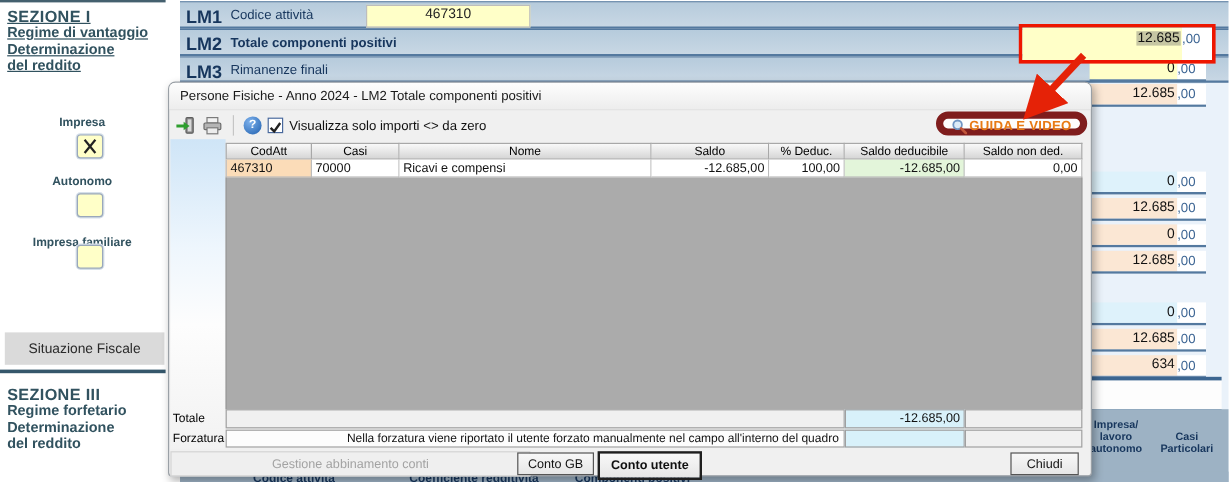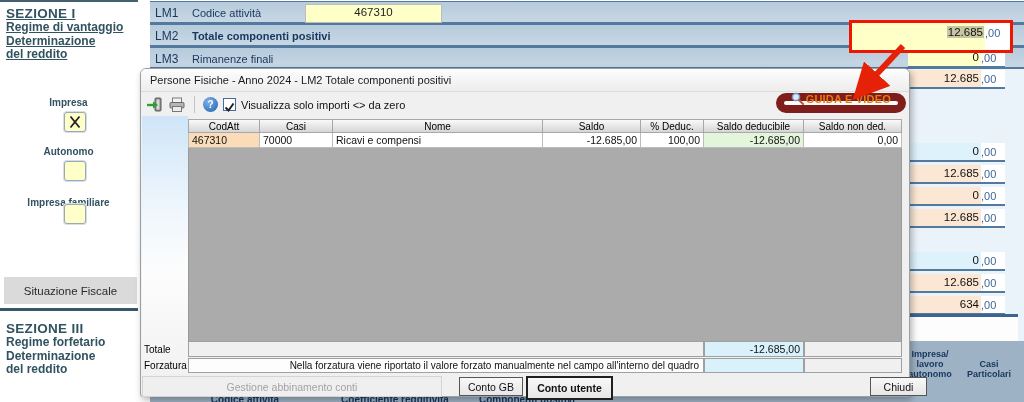--- a/index.html
+++ b/index.html
@@ -1,21 +1,21 @@
 <!DOCTYPE html>
 <html><head>
 <meta charset="utf-8">
 <style>
   html,body{margin:0;padding:0;background:#fff;font-family:"Liberation Sans",sans-serif;}
   #screen{position:relative;width:1024px;height:402px;background:#ffffff;overflow:hidden;}
 
   
   .bgLight{position:absolute;left:150px;top:69px;width:874px;height:333px;background:#eaf2fa;}
   .lmrow{position:absolute;left:150px;width:874px;background:linear-gradient(180deg,#b6cbdc,#c8d7e4);border-top:1px solid #54799f;border-bottom:2px solid #54799f;box-sizing:border-box;}
-  .lmcode{position:absolute;left:5px;top:4px;font-weight:normal;font-size:12px;color:#17365d;}
+  .lmcode{position:absolute;left:5px;top:4px;font-weight:bold;font-size:15px;color:#17365d;}
   .lmlabel{position:absolute;left:42px;top:5px;font-size:11px;color:#17365d;}
   .lmlabel.bold{font-weight:bold;}
   .lm1input{position:absolute;left:155px;top:2px;width:135px;height:16px;background:#ffffc8;border:1px solid #bdbdbd;text-align:center;font-size:11.5px;color:#222;padding-top:1px;}
 
   .rfield{position:absolute;left:908px;width:97px;height:17px;display:flex;border-bottom:2px solid #54799f;}
   .rmain{flex:1;text-align:right;padding:2px 2px 0 0;font-size:11.5px;color:#111;}
   .rdec{width:24px;background:#ffffff;font-size:11px;color:#3f6795;padding-top:2.5px;}
   .peach .rmain{background:#fbe7d4;}
   .cyan  .rmain{background:#def2fb;}
   .yellow .rmain{background:#ffffc8;}
@@ -44,21 +44,21 @@
   .arrowSvg{position:absolute;left:840px;top:42px;z-index:40;}
 
   
   .modal{position:absolute;left:140px;top:68px;width:770px;height:329px;background:#f0f0f0;border:1px solid #9aa0a6;border-radius:6px 6px 3px 3px;box-shadow:2px 3px 7px rgba(0,0,0,.3);z-index:20;box-sizing:border-box;}
   .mtitle{height:22px;line-height:22px;padding-left:9px;font-size:11px;color:#1a1a1a;background:linear-gradient(#fdfdfd,#ededed);border-bottom:1px solid #dcdcdc;border-radius:5px 5px 0 0;}
   .mtoolbar{height:25px;display:flex;align-items:center;gap:5px;padding-left:5px;}
   .tsep{width:1px;height:17px;background:#c5c5c5;margin:0 3px;}
   .helpIcon{width:15px;height:15px;border-radius:50%;background:radial-gradient(circle at 35% 30%,#7db1ec,#1f5fae);color:#fff;font-size:10px;font-weight:bold;text-align:center;line-height:15px;}
   .cb{width:13px;height:13px;background:#fff;border:1px solid #49689c;box-sizing:border-box;}
   .filterLbl{font-size:11px;color:#111;}
-  .guideBtn{position:absolute;right:3px;top:24px;height:20px;border:8px solid #7f1d1d;border-radius:11px;background:#fdfdfd;display:flex;align-items:flex-end;gap:2px;padding:0 7px;box-sizing:border-box;}
+  .guideBtn{position:absolute;right:3px;top:24px;height:20px;border:6px solid #7f1d1d;border-radius:11px;background:#fdfdfd;display:flex;align-items:flex-start;gap:2px;padding:0 7px;box-sizing:border-box;}
   .guideTxt{color:#e87a14;font-weight:bold;font-size:11px;letter-spacing:.2px;}
 
   .marginStrip{position:absolute;left:1px;top:47px;width:46px;height:258px;background:linear-gradient(180deg,#cfe5f7 0%,#eef6fd 35%,#fdfdfd 60%,#f2f2f2 100%);}
 
   .thead{position:absolute;left:47px;top:50px;width:714px;height:14px;display:flex;}
   .th{box-sizing:border-box;border:1px solid #a8a8a8;border-left:none;background:linear-gradient(#f9f9f9,#d6d6d6);font-size:10px;text-align:center;padding-top:1px;color:#000;overflow:hidden;}
   .th:first-child{border-left:1px solid #a8a8a8;}
   .tbody{position:absolute;left:47px;top:64px;width:714px;}
   .trow{display:flex;height:15px;}
   .td{box-sizing:border-box;border:1px solid #bcbcbc;border-left:none;border-top:none;background:#fff;font-size:10.5px;color:#111;padding:1px 3px 0 3px;overflow:hidden;white-space:nowrap;}
@@ -68,21 +68,21 @@
   .grayArea{position:absolute;left:47px;top:79px;width:714px;height:193px;background:#ababab;border-left:1px solid #999;border-right:1px solid #999;box-sizing:border-box;}
 
   .rowLbl{position:absolute;left:3px;font-size:10px;color:#000;}
   .totCellLong{position:absolute;left:47px;top:272px;width:516px;height:16px;background:#f0f0f0;border:1px solid #a0a0a0;box-sizing:border-box;}
   .totCellCyan{position:absolute;left:563px;top:272px;width:100px;height:16px;background:#d8f1fa;border:1px solid #a0a0a0;box-sizing:border-box;font-size:10.5px;text-align:right;padding:1px 3px 0 0;color:#111;}
   .totCellTrail{position:absolute;left:663px;top:272px;width:98px;height:16px;background:#f0f0f0;border:1px solid #a0a0a0;box-sizing:border-box;}
   .forzNote{position:absolute;left:47px;top:289px;width:516px;height:15px;background:#fdfdfd;border:1px solid #a0a0a0;box-sizing:border-box;font-size:10px;text-align:right;padding:1px 4px 0 0;color:#111;white-space:nowrap;overflow:hidden;}
   .forzCyan{position:absolute;left:563px;top:289px;width:100px;height:15px;background:#d8f1fa;border:1px solid #a0a0a0;box-sizing:border-box;}
   .forzTrail{position:absolute;left:663px;top:289px;width:98px;height:15px;background:#f0f0f0;border:1px solid #a0a0a0;box-sizing:border-box;}
 
-  .btn{position:absolute;height:19px;background:linear-gradient(#f8f8f8,#e6e6e6);border:1px solid #555;font-size:10.5px;color:#111;display:flex;align-items:center;justify-content:center;box-sizing:border-box;margin-left:28px;}
+  .btn{position:absolute;height:19px;background:linear-gradient(#f8f8f8,#e6e6e6);border:1px solid #555;font-size:10.5px;color:#111;display:flex;align-items:center;justify-content:center;box-sizing:border-box;}
   .btnGest{position:absolute;left:1px;top:307px;width:300px;height:21px;background:#efefef;border:1px solid #d4d4d4;color:#a3a3a3;font-size:10.5px;display:flex;align-items:center;justify-content:center;box-sizing:border-box;}
   .btnDefault{border:2px solid #1f1f1f;font-weight:bold;}
 </style>
 </head>
 <body>
 
 <div id="screen">
 
   <div class="bgLight"></div>
 
@@ -252,21 +252,21 @@
         </div>
       </div>
     <div class="grayArea"></div>
 
     <div class="rowLbl" style="top:275px;">Totale</div>
     <div class="totCellLong"></div>
     <div class="totCellCyan">-12.685,00</div>
     <div class="totCellTrail"></div>
 
     <div class="rowLbl" style="top:291px;">Forzatura</div>
-    <div class="forzNote">Nella forzatura viene riportato il valore forzato manualmente nel campo all'interno del quadro</div>
+    <div class="forzNote">Nella forzatura viene riportato il utente forzato manualmente nel campo all'interno del quadro</div>
     <div class="forzCyan"></div>
     <div class="forzTrail"></div>
 
     <div class="btnGest">Gestione abbinamento conti</div>
     <div class="btn" style="left:290px;top:308px;width:64px;">Conto GB</div>
     <div class="btn btnDefault" style="left:357px;top:307px;width:87px;height:24px;">Conto utente</div>
     <div class="btn" style="left:701px;top:308px;width:57px;">Chiudi</div>
   </div>
 
   <svg class="arrowSvg" width="80" height="64" viewBox="0 0 80 64">

